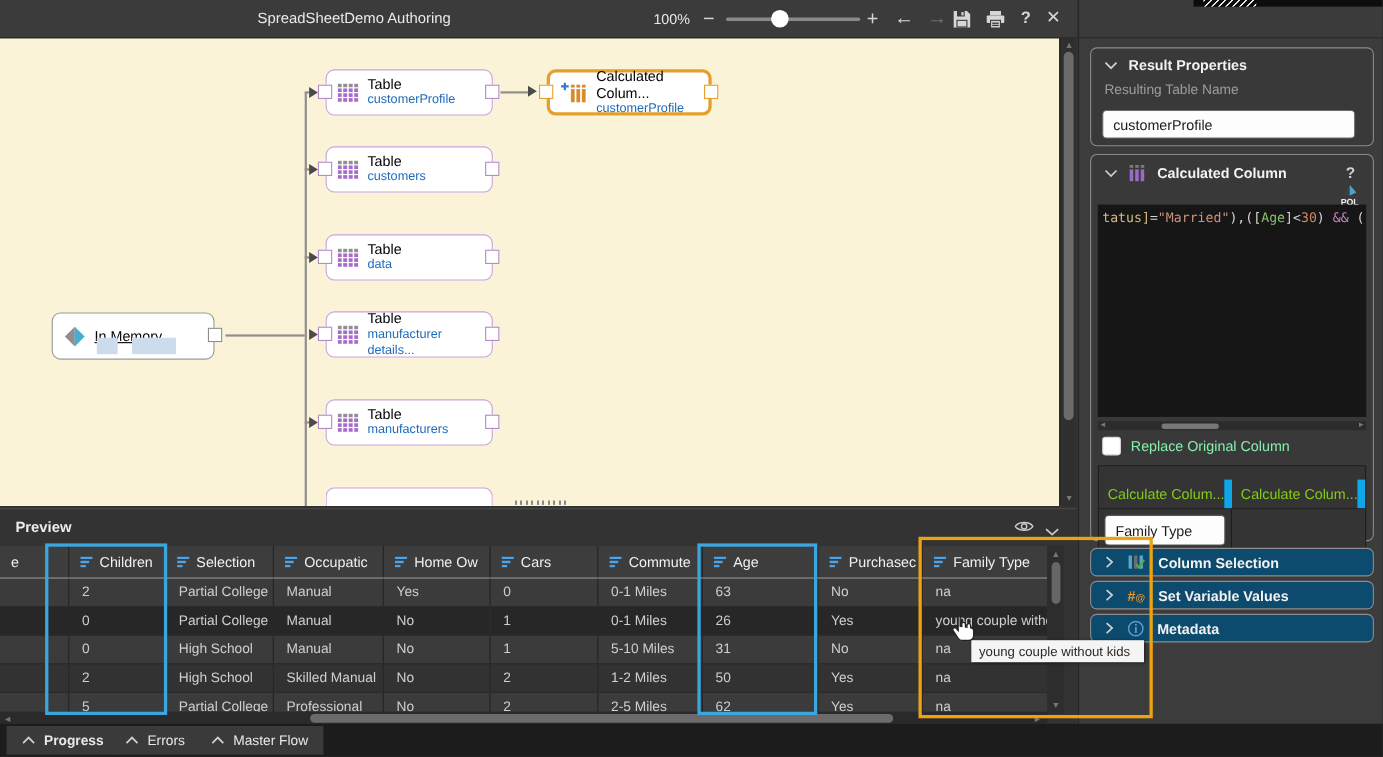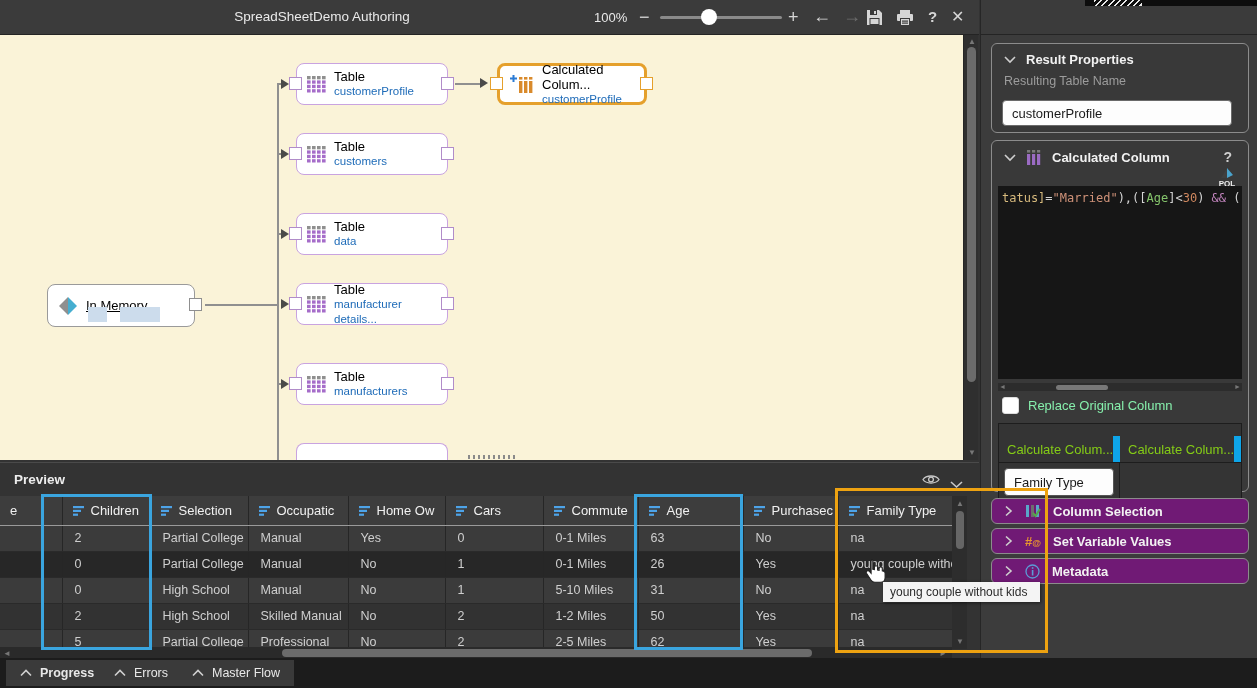--- a/index.html
+++ b/index.html
@@ -84,21 +84,21 @@
   .ed-hscroll { position:absolute; left:6px; width:244px; height:8px; background:#2c2c2c; }
   .ed-hscroll .thumb { position:absolute; left:58px; top:1.5px; width:52px; height:5px; background:#777; border-radius:3px; }
   .cbox { position:absolute; width:17px; height:17px; background:#fff; border-radius:3px; border:1px solid #ddd; }
   .pgrid { position:absolute; left:6px; width:244px; border:1px solid #1d1d1d; }
   .pgrid .hrow { display:flex; background:#343434; border-bottom:1px solid #1d1d1d; }
   .pgrid .hcell { width:50%; height:26px; color:#84cc16; font-size:13px; display:flex; align-items:center;
      padding-left:8px; border-right:7px solid #0ea5e9; white-space:nowrap; overflow:hidden;margin-top:12px; }
   .pgrid .brow { display:flex; background:#343434; }
   .pgrid .bcell { width:50%; height:38px; display:flex; align-items:center; padding:0 5px; border-right:1px solid #1d1d1d; }
   .sel-chev { margin-left:auto; margin-right:7px; }
-  .sect { position:absolute; left:10px; width:258px; height:26px; background:#701a75; border:1px solid #8c8c8c;
+  .sect { position:absolute; left:10px; width:258px; height:26px; background:#0c4a6e; border:1px solid #8c8c8c;
      border-radius:6px; display:flex; align-items:center; gap:12px; padding-left:12px; }
   .pql { position:absolute; text-align:center; color:#f0f0f0; font-size:8px; font-weight:bold; line-height:8px; }
 
   
   .hl { position:absolute; pointer-events:none; }
   .hl-blue { border:3px solid #3aa5df; }
   .hl-orange { border:3px solid #eda211; }
   .tooltip { left:883px; top:582px; width:157px; height:20px; background:#f4f4f4; color:#2b2b2b;
      font-size:12px; display:flex; align-items:center; padding-left:7px; box-shadow:1px 1px 3px rgba(0,0,0,.5); }
   .qmark { font-size:14px; color:#cfcfcf; font-weight:bold; }

